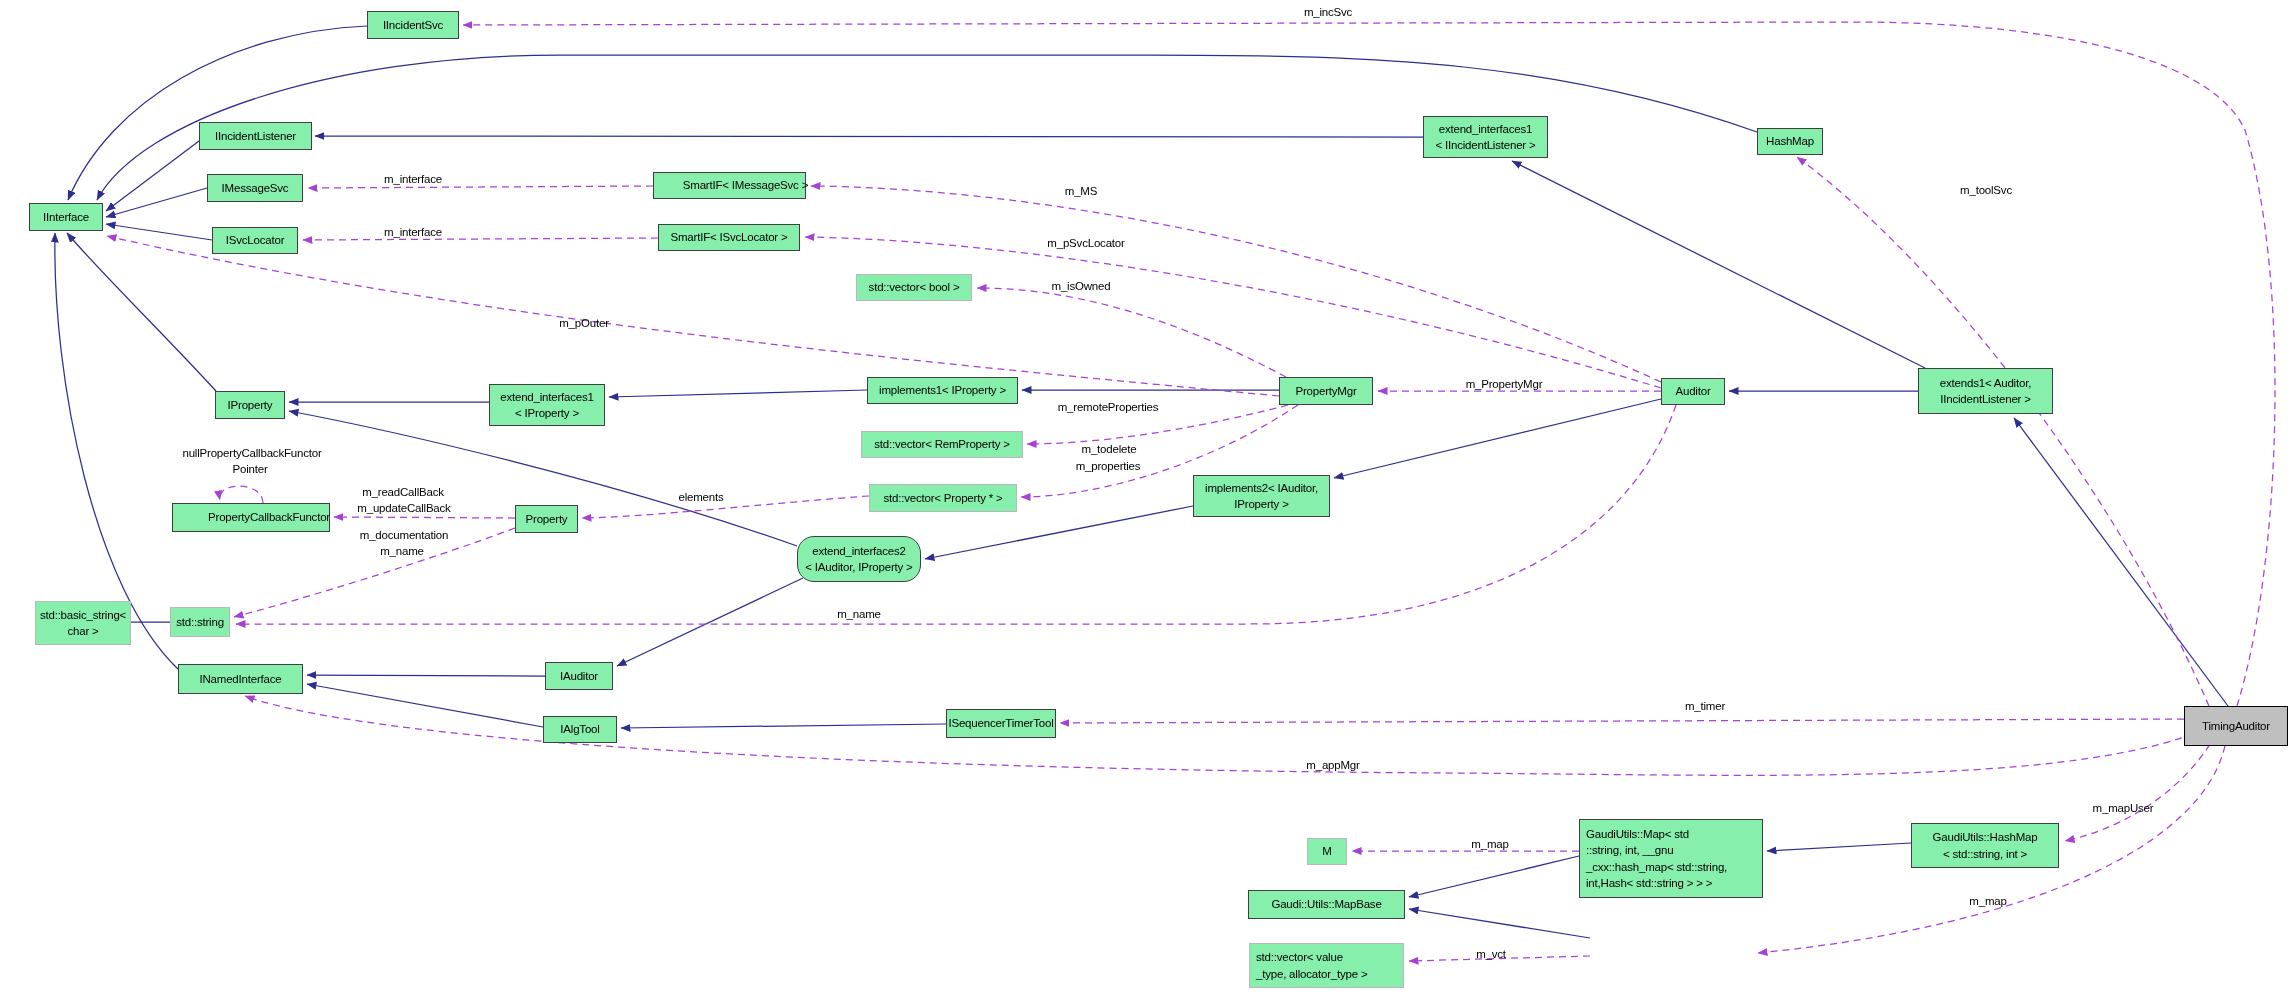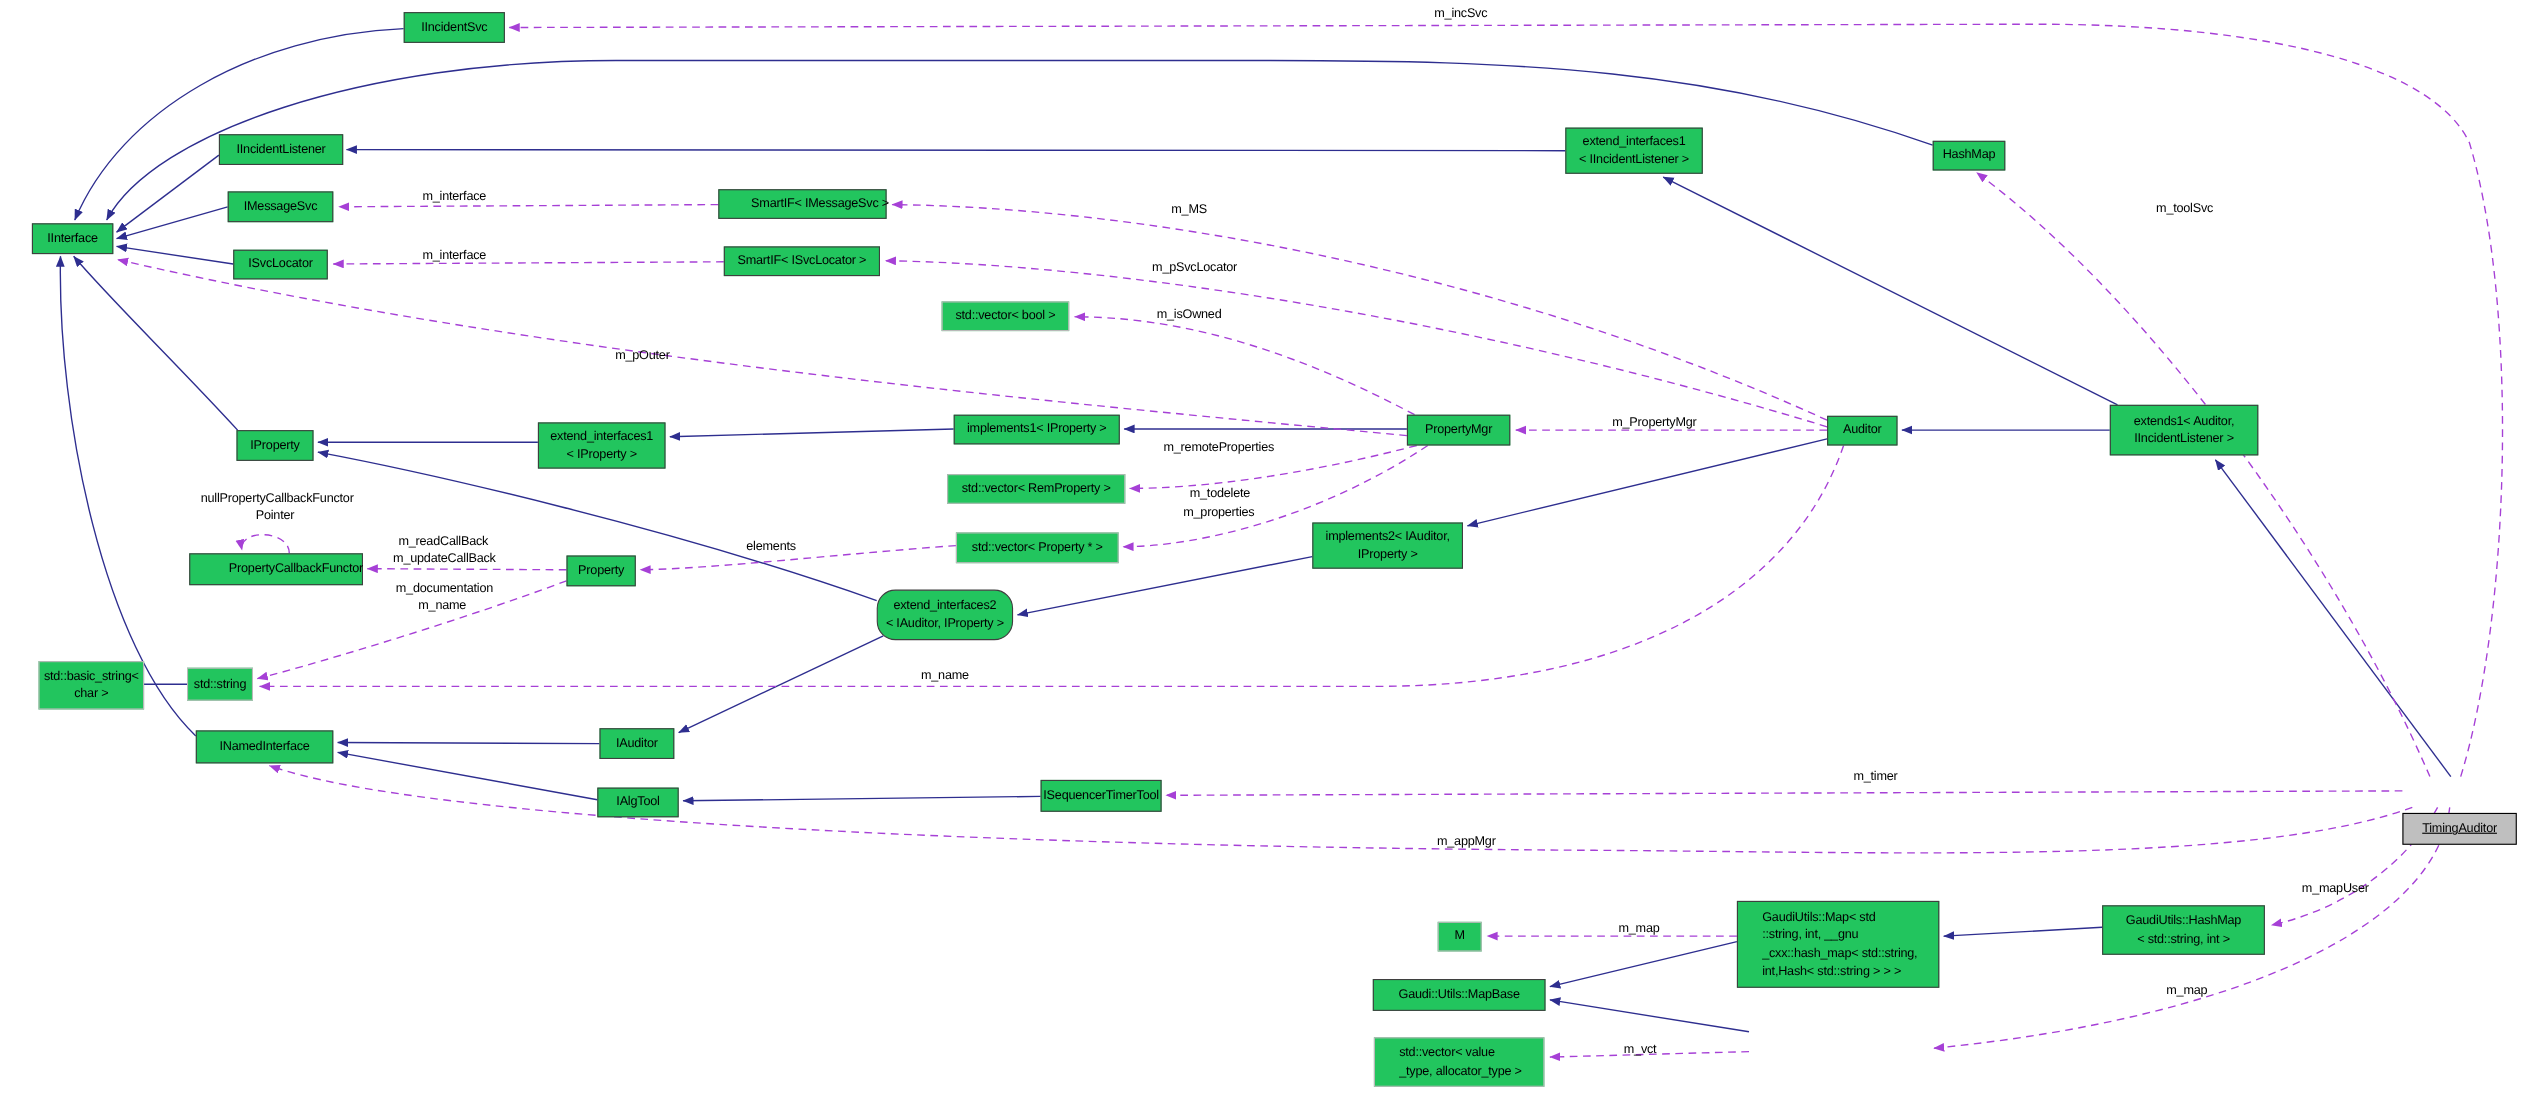--- a/index.html
+++ b/index.html
@@ -1,26 +1,26 @@
 <!DOCTYPE html>
 <html><head>
 <meta charset="utf-8">
 <style>
   html,body{margin:0;padding:0;background:#ffffff;}
   #diagram{position:relative;width:2293px;height:995px;background:#ffffff;
            font-family:"Liberation Sans", sans-serif;}
   #edges{position:absolute;left:0;top:0;}
-  .node{position:absolute;box-sizing:border-box;background:#22c55e;
+  .node{position:absolute;box-sizing:border-box;background:#86efac;
         border:1.3px solid #3f3f3f;color:#000;
         display:flex;flex-direction:column;justify-content:center;align-items:center;
         font-size:11.5px;letter-spacing:-0.2px;line-height:1.4;white-space:nowrap;
         text-align:center;cursor:pointer;}
   .node.gray{border-color:#b9b9b9;}
   .node.highlight{background:#bfbfbf;border:1.8px solid #000;}
-  .node.align-left{align-items:flex-start;padding-left:22px;text-align:left;}
+  .node.align-left{align-items:flex-start;padding-left:6px;text-align:left;}
   .edge-label{position:absolute;font-size:11.5px;letter-spacing:-0.2px;color:#000;
               white-space:nowrap;transform:translate(-50%,-50%);}
   .e-solid{fill:none;stroke:#2e2e8f;stroke-width:1.25;}
   .e-dashed{fill:none;stroke:#a640d6;stroke-width:1.25;stroke-dasharray:7,5;}
 </style>
 </head>
 <body>
 
 <div id="diagram">
   <svg id="edges" width="2293" height="995" viewBox="0 0 2293 995">
@@ -185,21 +185,21 @@
       <div class="ln">Gaudi::Utils::MapBase</div>
     </div>
     <div class="node gray align-left" style="left: 1249px; top: 943px; width: 155px; height: 45px;">
       <div class="ln">std::vector&lt; value</div>
       <div class="ln">_type, allocator_type &gt;</div>
     </div>
     <div class="node normal" style="left: 1911px; top: 823px; width: 148px; height: 45px;">
       <div class="ln">GaudiUtils::HashMap</div>
       <div class="ln">&lt; std::string, int &gt;</div>
     </div>
-    <div class="node highlight" style="left: 2184px; top: 739px; width: 104px; height: 29px; text-decoration: underline;">
+    <div class="node highlight" style="left: 2184px; top: 706px; width: 104px; height: 40px;">
       <div class="ln">TimingAuditor</div>
     </div>
     <div class="edge-label" style="left: 1328px; top: 12px;">m_incSvc</div>
     <div class="edge-label" style="left: 413px; top: 179px;">m_interface</div>
     <div class="edge-label" style="left: 413px; top: 232px;">m_interface</div>
     <div class="edge-label" style="left: 1081px; top: 191px;">m_MS</div>
     <div class="edge-label" style="left: 1086px; top: 243px;">m_pSvcLocator</div>
     <div class="edge-label" style="left: 1081px; top: 286px;">m_isOwned</div>
     <div class="edge-label" style="left: 584px; top: 323px;">m_pOuter</div>
     <div class="edge-label" style="left: 1504px; top: 384px;">m_PropertyMgr</div>

